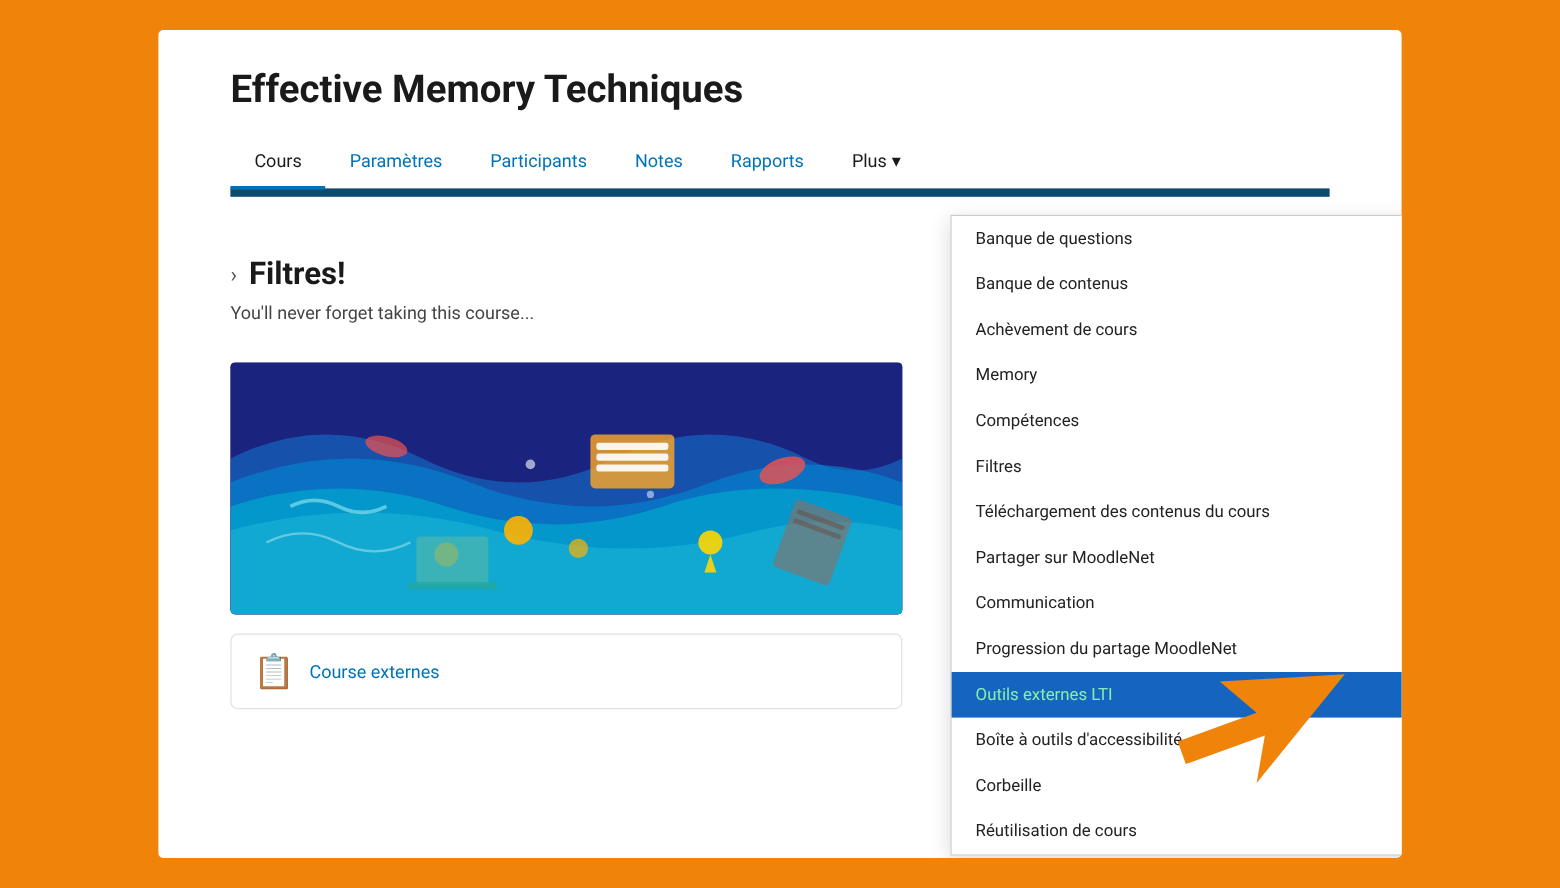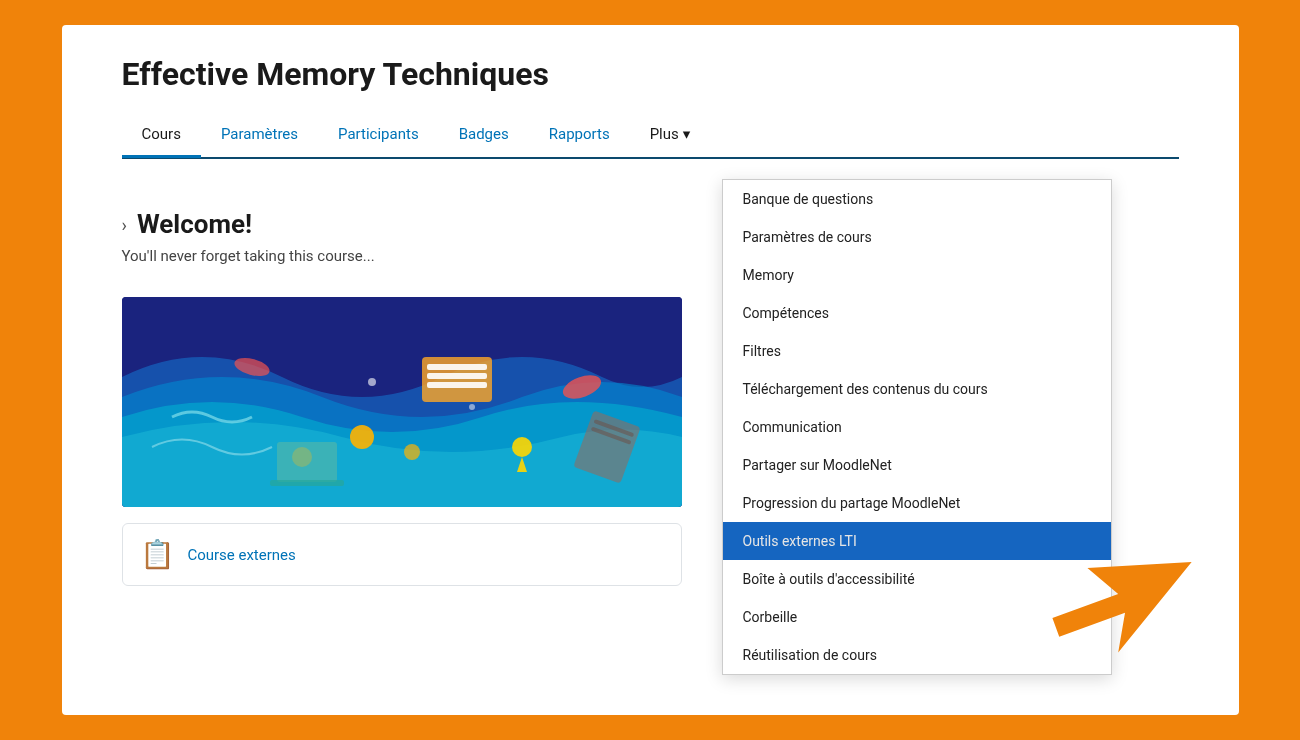--- a/index.html
+++ b/index.html
@@ -8,40 +8,40 @@
       background: #f0830a;
       display: flex;
       align-items: center;
       justify-content: center;
       width: 1300px;
       height: 740px;
       overflow: hidden;
     }
     .window {
       background: #fff;
-      width: 1177px;
+      width: 1036px;
       height: 690px;
       border-radius: 4px;
       overflow: hidden;
       position: relative;
     }
     .page-content {
       padding: 30px 60px 20px 60px;
       position: relative;
     }
     .page-title {
       font-size: 32px;
       font-weight: 700;
       color: #1a1a1a;
       margin-bottom: 20px;
     }
     .nav-tabs {
       display: flex;
       align-items: center;
-      border-bottom: 2px solid #0c4a6e;
+      border-bottom: 7px solid #0c4a6e;
       margin-bottom: 0;
       gap: 0;
     }
     .nav-tab {
       padding: 12px 20px;
       font-size: 15px;
       color: #0073b7;
       cursor: pointer;
       text-decoration: none;
       border-bottom: 3px solid transparent;
@@ -128,21 +128,21 @@
       z-index: 100;
     }
     .dropdown-item {
       padding: 11px 20px;
       font-size: 14px;
       color: #222;
       cursor: pointer;
     }
     .dropdown-item.highlighted {
       background: #1565c0;
-      color: #e5e5e5;
+      color: #86efac;
     }
     .arrow-svg {
       position: absolute;
       bottom: 50px;
       right: 20px;
     }
 
     
     .wave-bg {
       width: 100%;
@@ -153,34 +153,34 @@
 <body>
 
 <div class="window">
 
   <div class="page-content">
     <h1 class="page-title">Effective Memory Techniques</h1>
     <nav class="nav-tabs">
       <a class="nav-tab active">Cours</a>
       <a class="nav-tab" style="color:#0073b7">Paramètres</a>
       <a class="nav-tab" style="color:#0073b7">Participants</a>
-      <a class="nav-tab" style="color:#0073b7">Badges</a>
+      <a class="nav-tab" style="color:#0073b7">Notes</a>
       <a class="nav-tab" style="color:#0073b7">Rapports</a>
       <div class="nav-tab-plus">
         <span>Plus</span>
         <span>▾</span>
       </div>
     </nav>
   </div>
 
   <div class="main-content">
     <div class="welcome-section">
       <div class="welcome-header">
         <span class="chevron">›</span>
-        <h2 class="welcome-title">Welcome!</h2>
+        <h2 class="welcome-title">Filtres!</h2>
       </div>
       <p class="welcome-subtitle">You'll never forget taking this course...</p>
       <div class="course-image">
         <svg class="wave-bg" viewBox="0 0 560 210" xmlns="http://www.w3.org/2000/svg">
 
           <rect width="560" height="210" fill="#1a237e"></rect>
 
           <path d="M0,80 Q80,40 160,80 Q240,120 320,80 Q400,40 480,80 Q520,100 560,80 L560,210 L0,210 Z" fill="#1565c0" opacity="0.7"></path>
           <path d="M0,100 Q100,60 200,100 Q300,140 400,100 Q480,70 560,100 L560,210 L0,210 Z" fill="#0288d1" opacity="0.6"></path>
           <path d="M0,120 Q90,90 180,120 Q270,150 360,120 Q450,90 560,120 L560,210 L0,210 Z" fill="#00bcd4" opacity="0.5"></path>
@@ -217,27 +217,28 @@
       </div>
       <div class="course-structure-card">
         <span class="course-structure-icon">📋</span>
         <a class="course-structure-link">Course externes</a>
       </div>
     </div>
   </div>
 
   <div class="dropdown-overlay">
     <div class="dropdown-item">Banque de questions</div>
-    <div class="dropdown-item">Paramètres de cours</div>
+    <div class="dropdown-item">Banque de contenus</div>
+    <div class="dropdown-item">Achèvement de cours</div>
     <div class="dropdown-item">Memory</div>
     <div class="dropdown-item">Compétences</div>
     <div class="dropdown-item">Filtres</div>
     <div class="dropdown-item">Téléchargement des contenus du cours</div>
+    <div class="dropdown-item">Partager sur MoodleNet</div>
     <div class="dropdown-item">Communication</div>
-    <div class="dropdown-item">Partager sur MoodleNet</div>
     <div class="dropdown-item">Progression du partage MoodleNet</div>
     <div class="dropdown-item highlighted">Outils externes LTI</div>
     <div class="dropdown-item">Boîte à outils d'accessibilité</div>
     <div class="dropdown-item">Corbeille</div>
     <div class="dropdown-item">Réutilisation de cours</div>
   </div>
 
   <svg class="arrow-svg" style="position:absolute; bottom:55px; right:18px; z-index:200;" width="180" height="120" viewBox="0 0 180 120">
     <g transform="rotate(-20, 90, 60)">
 

